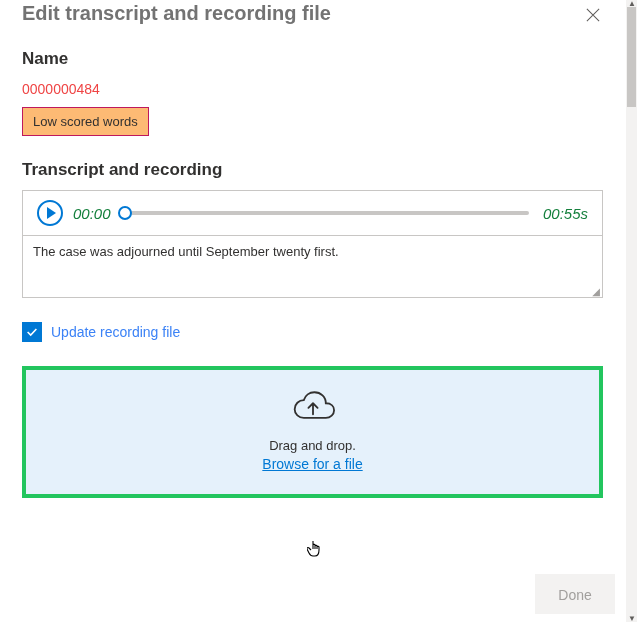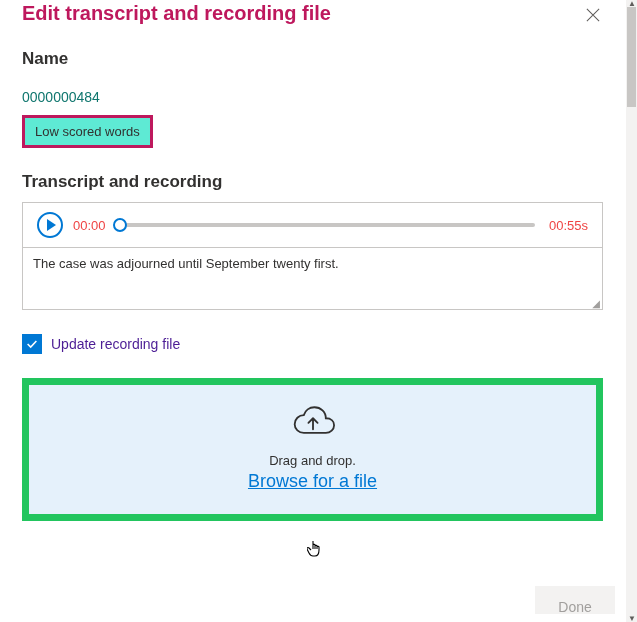--- a/index.html
+++ b/index.html
@@ -48,50 +48,50 @@
     }
     .header-row {
       display: flex;
       justify-content: space-between;
       align-items: flex-start;
       padding-top: 2px;
     }
     .dialog-title {
       font-size: 20px;
       font-weight: 600;
-      color: #be185d;
+      color: #737373;
     }
     .close-btn {
       font-size: 16px;
       color: #605e5c;
       cursor: pointer;
       width: 20px;
       height: 20px;
       display: flex;
       align-items: center;
       justify-content: center;
       margin-top: 3px;
     }
     .section-label {
       font-size: 17px;
       font-weight: 600;
       color: #323130;
       margin-top: 24px;
     }
     .name-value {
-      margin-top: 20px;
+      margin-top: 12px;
       font-size: 14px;
-      color: #0f766e;
+      color: #ef4444;
     }
     .issue-badge {
       display: inline-block;
       margin-top: 10px;
       padding: 6px 10px;
-      background: #5eead4;
-      border: 3px solid #be185d;
+      background: #fdba74;
+      border: 1px solid #be185d;
       font-size: 13px;
       color: #323130;
     }
     .player-box {
       margin-top: 10px;
       border: 1px solid #c8c6c4;
     }
     .player-row {
       display: flex;
       align-items: center;
@@ -111,23 +111,24 @@
     }
     .play-triangle {
       width: 0;
       height: 0;
       border-left: 9px solid #0078d4;
       border-top: 6px solid transparent;
       border-bottom: 6px solid transparent;
       margin-left: 2px;
     }
     .time-label {
-      font-size: 13px;
-      color: #ef4444;
+      font-size: 15px;
+      color: #15803d;
       flex-shrink: 0;
+      font-style: italic;
     }
     .slider-wrap {
       flex: 1;
       position: relative;
       height: 14px;
       display: flex;
       align-items: center;
       margin: 0 4px;
     }
     .slider-track {
@@ -173,61 +174,61 @@
     .checkbox {
       width: 20px;
       height: 20px;
       background: #0078d4;
       display: flex;
       align-items: center;
       justify-content: center;
       cursor: pointer;
     }
     .checkbox svg { width: 14px; height: 14px; }
-    .checkbox-label { font-size: 14px; color: #4c1d95; }
+    .checkbox-label { font-size: 14px; color: #3b82f6; }
     .dropzone {
       margin-top: 24px;
-      border: 7px solid #22c55e;
+      border: 4px solid #22c55e;
       background: #e5f1fb;
       padding: 20px 10px 22px 10px;
       text-align: center;
     }
     .upload-icon {
       display: flex;
       justify-content: center;
       margin-bottom: 14px;
     }
     .upload-icon svg { width: 44px; height: 32px; }
     .dz-text {
       font-size: 13px;
       color: #323130;
       line-height: 1.5;
     }
     .browse-link {
       color: #0078d4;
       text-decoration: underline;
       cursor: pointer;
-      font-size: 18px;
+      font-size: 14px;
     }
     .cursor-icon {
       position: absolute;
       left: 307px;
       top: 539px;
       pointer-events: none;
     }
     .footer {
       position: absolute;
       right: 22px;
       bottom: 8px;
       display: flex;
       gap: 8px;
     }
     .btn {
       min-width: 80px;
-      height: 28px;
+      height: 40px;
       font-size: 14px;
       border: 1px solid #8a8886;
       background: #fff;
       color: #323130;
       cursor: pointer;
       padding: 12px 16px;
     }
     .btn.disabled {
       border: 1px solid #f3f2f1;
       background: #f3f2f1;

